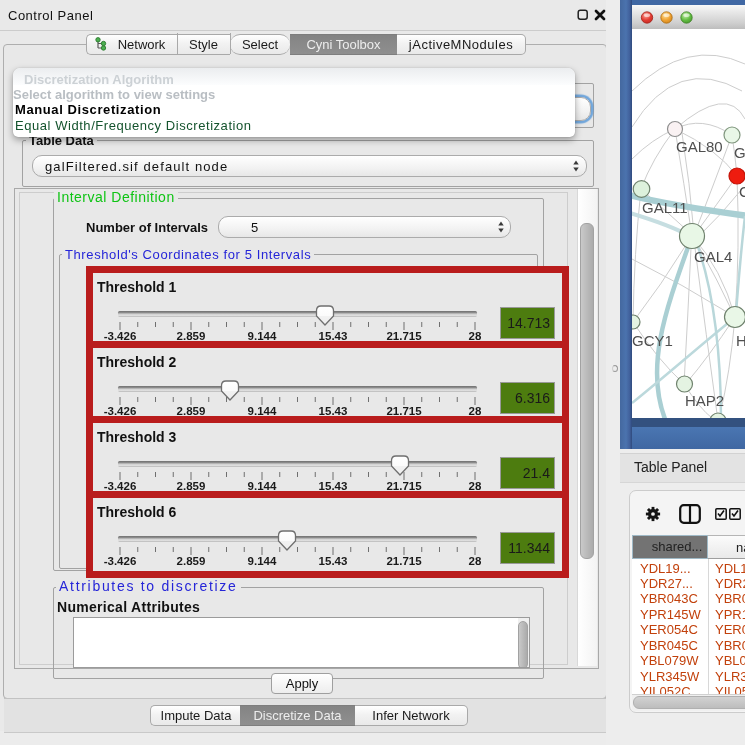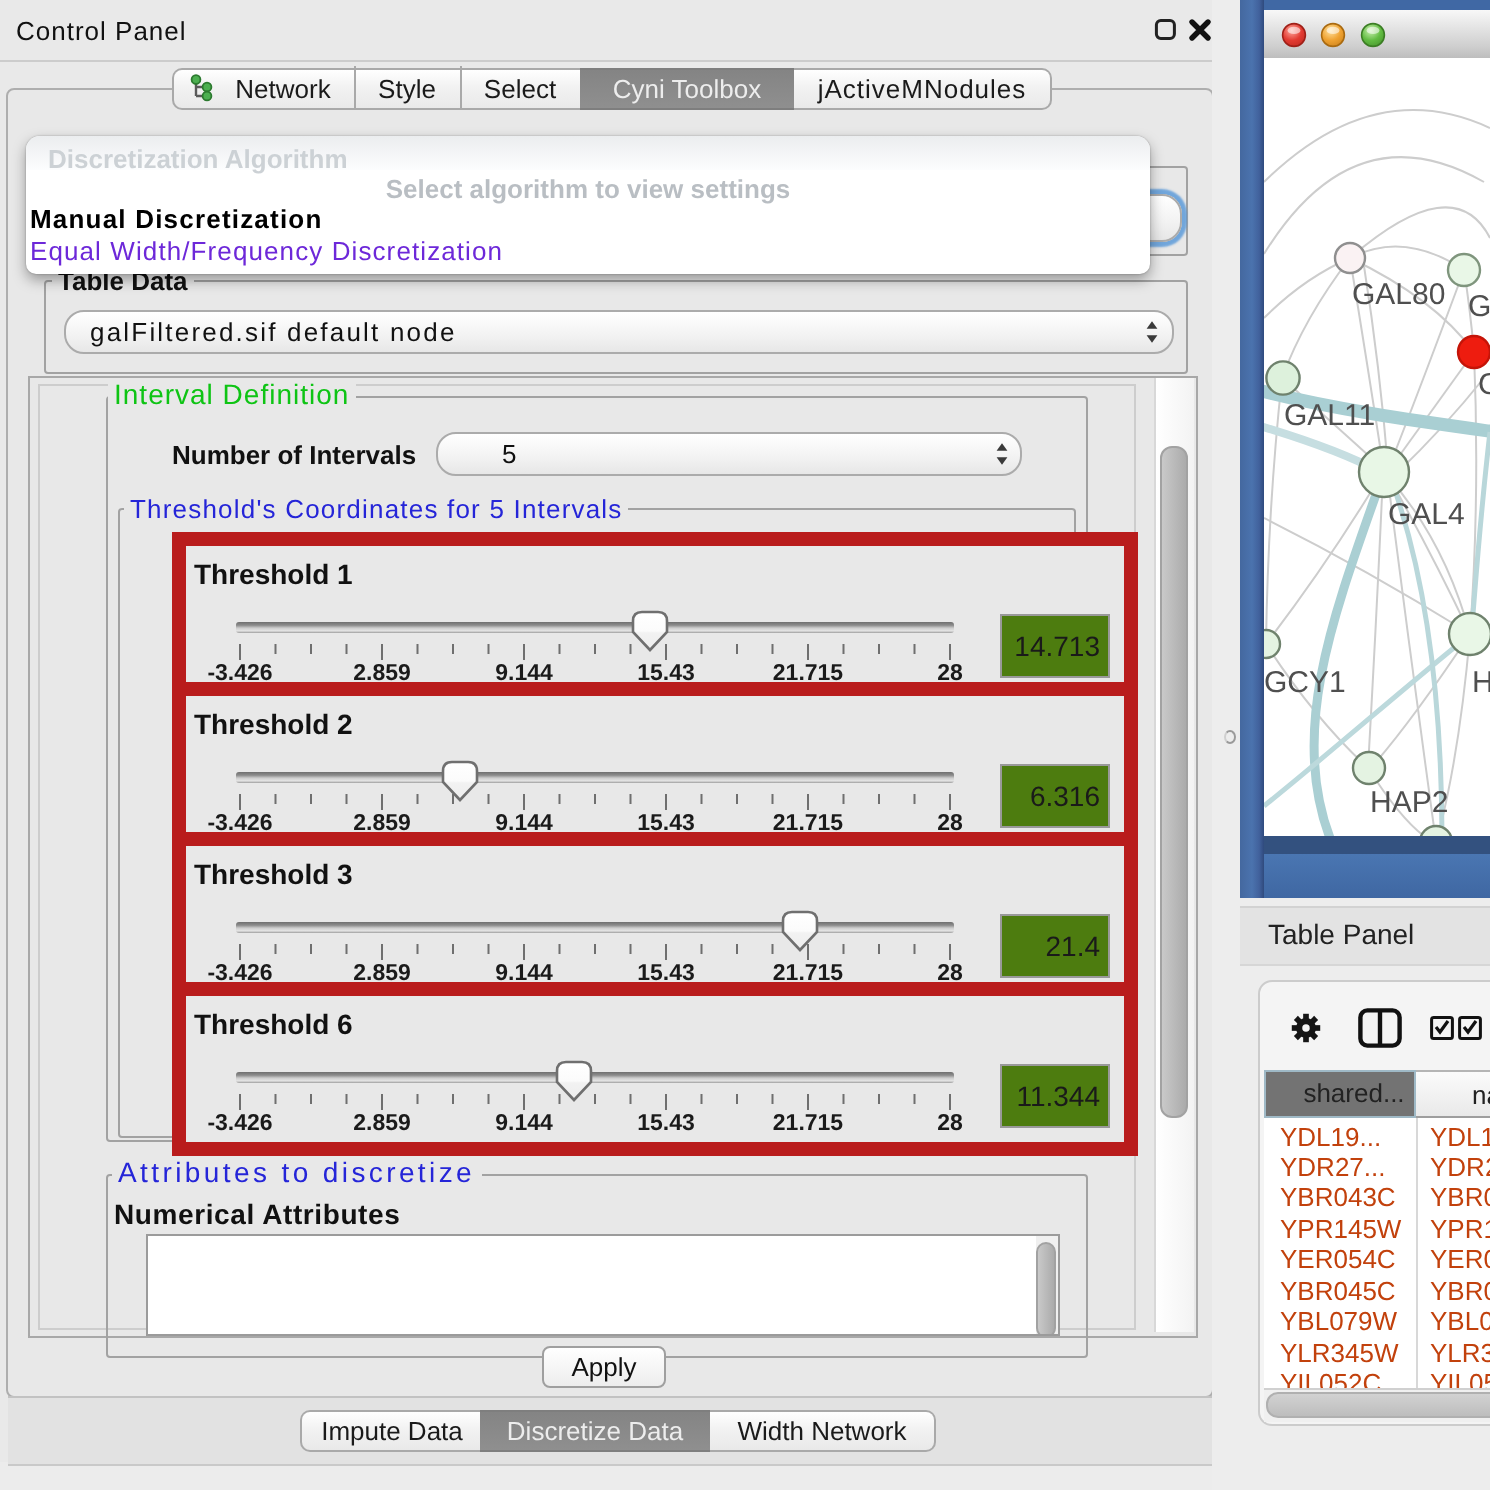--- a/index.html
+++ b/index.html
@@ -69,21 +69,21 @@
   <svg class="abs" style="left:577px;top:9px;" width="12" height="12" viewBox="0 0 12 12">
     <rect x="1.2" y="1.2" width="9" height="9" rx="2.2" fill="none" stroke="#222" stroke-width="1.5"></rect>
   </svg>
   <svg class="abs" style="left:594px;top:9px;" width="12" height="12" viewBox="0 0 12 12">
     <path d="M2 2 L10 10 M10 2 L2 10" stroke="#111" stroke-width="2.7" stroke-linecap="round"></path>
   </svg>
 
   <div id="tabs">
     <div class="seg first" style="left:0;width:91px;"><span style="margin-left:18px;">Network</span></div>
     <div class="seg" style="left:91px;width:53px;">Style</div>
-    <div class="seg" style="left:144px;width:60px;">Select</div>
+    <div class="seg" style="left:144px;width:60px;border-radius:10px;">Select</div>
     <div class="seg dark" style="left:204px;width:107px;">Cyni Toolbox</div>
     <div class="seg last" style="left:311px;width:128px;letter-spacing:0.5px;">jActiveMNodules</div>
     <div class="segsep" style="left:91px;top:-1px;"></div>
     <div class="segsep" style="left:144px;top:-1px;"></div>
     <svg class="abs" style="left:8px;top:3px;" width="14" height="14" viewBox="0 0 14 14">
       <path d="M4 3 L4 11 M4 6.5 L9 6.5 M4 11 L9 11" stroke="#5a5a5a" stroke-width="1.2" fill="none"></path>
       <circle cx="4" cy="2.8" r="2.2" fill="#4caf50" stroke="#2c7a2f" stroke-width="0.9"></circle>
       <circle cx="9.5" cy="6.5" r="2.2" fill="#4caf50" stroke="#2c7a2f" stroke-width="0.9"></circle>
       <circle cx="9.5" cy="11" r="2.2" fill="#4caf50" stroke="#2c7a2f" stroke-width="0.9"></circle>
     </svg>
@@ -98,23 +98,23 @@
     <div class="ctext" style="letter-spacing:1.1px;">galFiltered.sif default node</div>
     <svg class="abs" style="right:5px;top:2px;" width="10" height="16" viewBox="0 0 10 16">
       <path d="M5 2.6 L7.7 6.4 L2.3 6.4 Z" fill="#3a3a3a"></path>
       <path d="M5 13.4 L7.7 9.6 L2.3 9.6 Z" fill="#3a3a3a"></path>
     </svg>
   </div>
 
   <div id="popup">
     <div class="band"></div>
     <div class="abs b" style="left:11px;top:4px;font-size:13px;color:#ccd1d5;">Discretization Algorithm</div>
-    <div class="abs b" style="left:0;top:19px;width:562px;text-align:center;font-size:13px;color:#b9bec3;">Select algorithm to view settings</div>
+    <div class="abs b" style="left:0;top:19px;width:562px;text-align:left;font-size:13px;color:#b9bec3;">Select algorithm to view settings</div>
     <div class="abs b" style="left:2px;top:34px;font-size:13px;letter-spacing:0.6px;color:#000;">Manual Discretization</div>
-    <div class="abs" style="left:2px;top:50px;font-size:13px;letter-spacing:0.55px;color:#6d28d9;">Equal Width/Frequency Discretization</div>
+    <div class="abs" style="left:2px;top:50px;font-size:13px;letter-spacing:0.55px;color:#14532d;">Equal Width/Frequency Discretization</div>
   </div>
 
   <div class="abs" style="left:14px;top:188px;width:583px;height:479px;border:1px solid #a8a8a8;background:#e8e8e8;"></div>
   <div class="abs" style="left:19px;top:192px;width:547px;height:471px;border:1px solid #cdcdcd;"></div>
 
   <div class="abs" style="left:577px;top:189px;width:19px;height:477px;background:linear-gradient(90deg,#ffffff,#f3f3f3);border-left:1px solid #d8d8d8;"></div>
   <div class="vthumb" style="left:580px;top:223px;width:12px;height:334px;"></div>
 
   <div class="group" style="left:53px;top:198px;width:489px;height:371px;"></div>
   <div class="gtitle" style="left:54px;top:191px;color:#0ec414;font-size:14px;letter-spacing:0.5px;">Interval Definition</div>
@@ -339,21 +339,21 @@
     <div style="position:absolute;right:0;top:0;width:11px;height:49px;background:#f0f0f0;"></div>
     <div class="vthumb" style="right:1px;top:3px;width:8px;height:46px;"></div>
   </div>
 
   <div class="abs" style="left:271px;top:673px;width:60px;height:19px;background:linear-gradient(#ffffff,#ededed);border:1px solid #9f9f9f;border-radius:4px;font-size:13px;color:#111;text-align:center;line-height:19px;">Apply</div>
 
   <div class="abs" style="left:4px;top:698px;width:602px;height:33px;background:#e2e2e2;border-top:1px solid #c2c2c2;border-bottom:1px solid #c9c9c9;"></div>
   <div id="btabs">
     <div class="seg first" style="left:0;width:90px;">Impute Data</div>
     <div class="seg dark" style="left:90px;width:115px;">Discretize Data</div>
-    <div class="seg last" style="left:205px;width:112px;">Width Network</div>
+    <div class="seg last" style="left:205px;width:112px;">Infer Network</div>
   </div>
 
   <div id="netpanel"></div>
   <div class="abs" style="left:630px;top:418px;width:115px;height:9px;background:#33517f;"></div>
   <div class="abs" style="left:620px;top:427px;width:125px;height:22px;background:linear-gradient(#4a76b2,#3f67a2);"></div>
   <div class="abs" style="left:620px;top:0;width:12px;height:449px;background:linear-gradient(90deg,#44689f,#4b73ae 50%,#41619c 80%,#2f4a7d);"></div>
   <div id="nettitle"></div>
   <svg class="abs" style="left:638px;top:9px;" width="58" height="17" viewBox="0 0 58 17">
     <defs>
       <radialGradient id="tlr" cx="0.4" cy="0.3" r="0.8">

